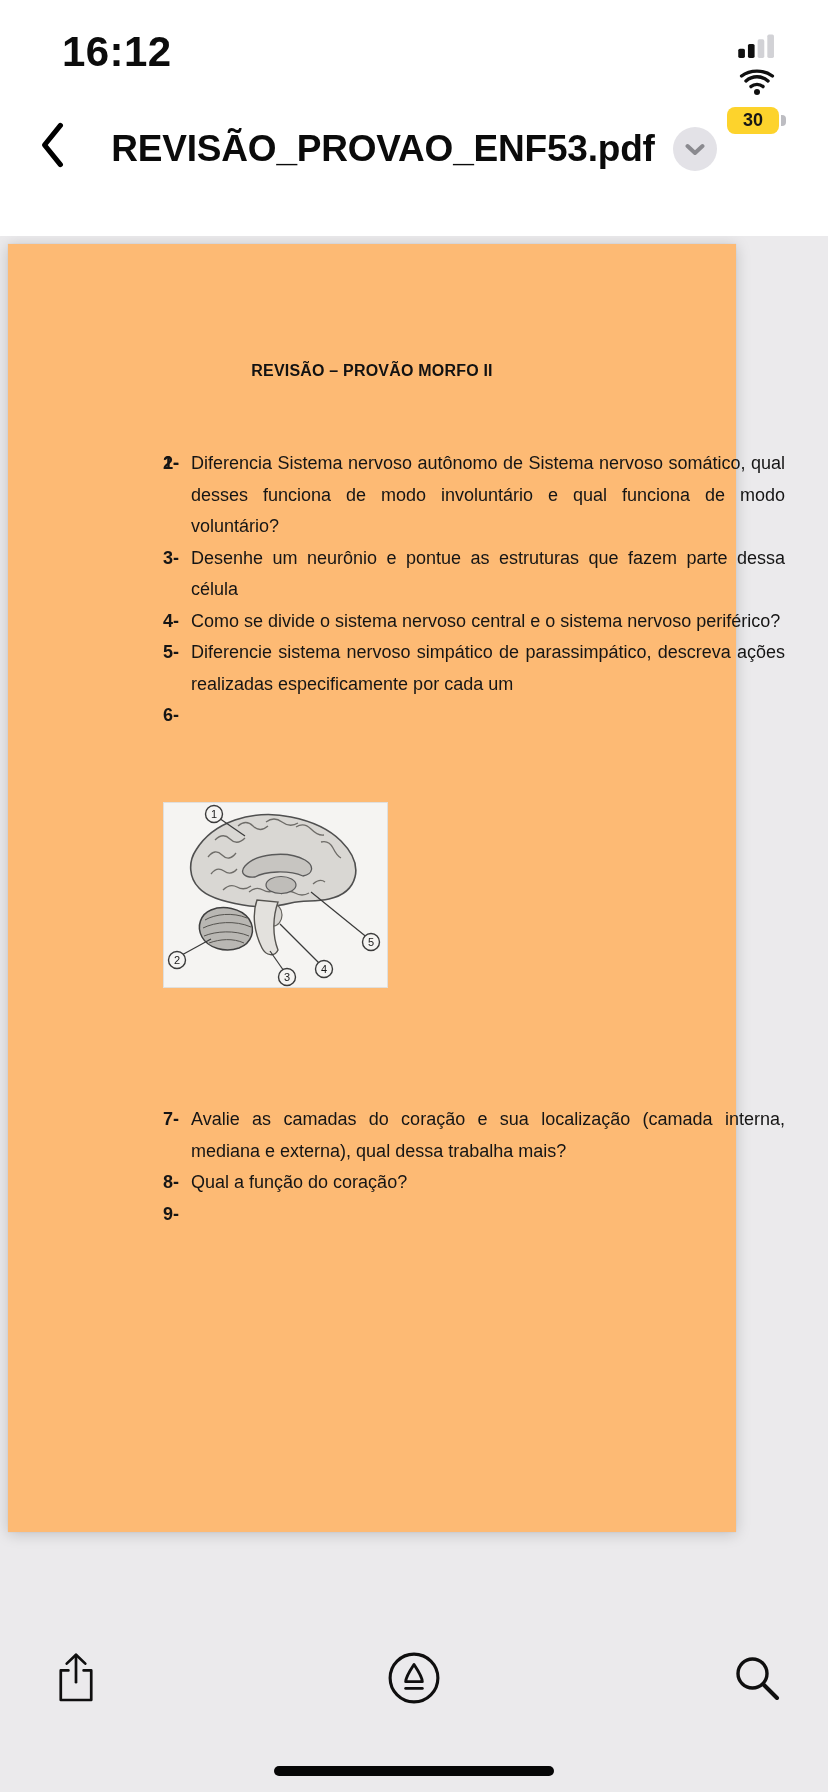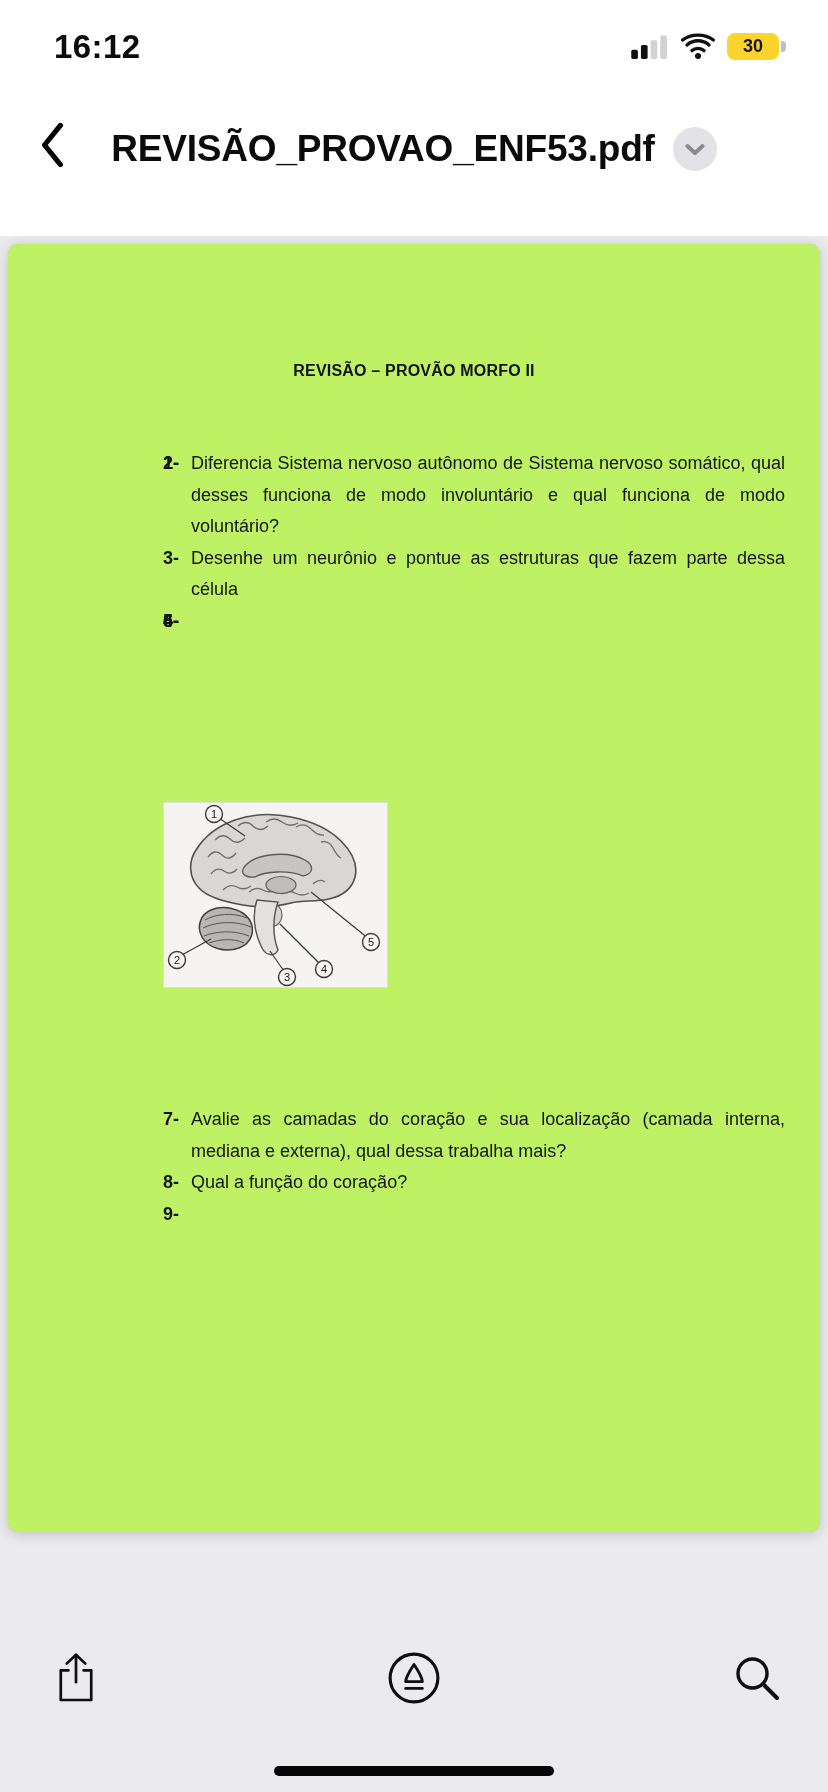--- a/index.html
+++ b/index.html
@@ -4,43 +4,43 @@
 <style>
   html,body { margin:0; padding:0; background:#555; }
   .screen {
     position:relative; width:828px; height:1792px; overflow:hidden;
     background:#ebeaec;
     font-family:"Liberation Sans","DejaVu Sans",sans-serif;
     -webkit-font-smoothing:antialiased;
   }
   
   .header { position:absolute; top:0; left:0; right:0; height:236px; background:#ffffff; z-index:5; }
-  .time { position:absolute; left:54px; top:28px; font-size:33px; font-weight:700; color:#0c0c0c; letter-spacing:0.4px; }
-  .status-right { position:absolute; right:42px; top:33px; display:flex; align-items:center; gap:11px; }
+  .time { position:absolute; left:62px; top:28px; font-size:42px; font-weight:700; color:#0c0c0c; letter-spacing:0.4px; }
+  .status-right { position:absolute; right:42px; top:33px; display:flex; align-items:center; gap:11px;flex-direction:column; }
   .battery { position:relative; display:flex; align-items:center; }
   .battery-body {
     width:52px; height:27px; border-radius:8px; background:#fdd32c;
     display:flex; align-items:center; justify-content:center;
     font-size:18px; font-weight:700; color:#161616;
   }
   .battery-nub { width:5px; height:11px; margin-left:2px; border-radius:0 4px 4px 0; background:#bdbdc2; }
   
   .navbar { position:absolute; top:94px; left:0; right:0; height:110px; }
   .back-button { position:absolute; left:20px; top:16px; width:64px; height:72px; background:none; border:none; padding:8px; cursor:pointer; }
   .titlewrap { height:100%; display:flex; align-items:center; justify-content:center; gap:18px; }
   .doc-name { margin:0; font-size:37px; font-weight:700; color:#0b0b0b; letter-spacing:-0.2px; }
   .disclosure {
     width:44px; height:44px; border-radius:50%; background:#e3e2e7;
     border:none; display:flex; align-items:center; justify-content:center; cursor:pointer; padding:0;
   }
   
   .viewer { position:absolute; top:236px; left:0; right:0; bottom:0; background:#ebeaec; }
   .page {
-    position:absolute; top:8px; left:8px; width:812px; height:1288px;
-    background:#bef264; box-shadow:0 2px 14px rgba(0,0,0,0.18), 0 0 1px rgba(0,0,0,0.12);border-radius:10px;
+    position:absolute; top:8px; left:8px; width:728px; height:1288px;
+    background:#fdba74; box-shadow:0 2px 14px rgba(0,0,0,0.18), 0 0 1px rgba(0,0,0,0.12);
   }
   .doc-heading {
     position:absolute; top:118px; left:0; right:0; margin:0;
     text-align:center; font-size:16px; font-weight:700; color:#121212; letter-spacing:0.2px;
   }
   .qlist { position:absolute; left:155px; width:622px; margin:0; padding:0; list-style:none; }
   .qlist-top { top:204px; }
   .qlist-bottom { top:860px; }
   .q {
     position:relative; padding-left:28px; text-align:justify;
@@ -120,23 +120,25 @@
         <div class="q">
           <span class="qnum">2-</span>
           <span class="qtext">Diferencia Sistema nervoso autônomo de Sistema nervoso somático, qual desses funciona de modo involuntário e qual funciona de modo voluntário?</span>
         </div>
         <div class="q">
           <span class="qnum">3-</span>
           <span class="qtext">Desenhe um neurônio e pontue as estruturas que fazem parte dessa célula</span>
         </div>
         <div class="q">
           <span class="qnum">4-</span>
+          <span class="qtext">Como se divide o sistema nervoso central e o sistema nervoso periférico?</span>
         </div>
         <div class="q">
           <span class="qnum">5-</span>
+          <span class="qtext">Diferencie sistema nervoso simpático de parassimpático, descreva ações realizadas especificamente por cada um</span>
         </div>
         <div class="q">
           <span class="qnum">6-</span>
         </div>
       </div>
 
       <figure class="brain-figure">
         <svg width="225" height="186" viewBox="0 0 225 186">
           <rect x="0.5" y="0.5" width="224" height="185" fill="#f5f4f2" stroke="#e0dfdd"></rect>
 

